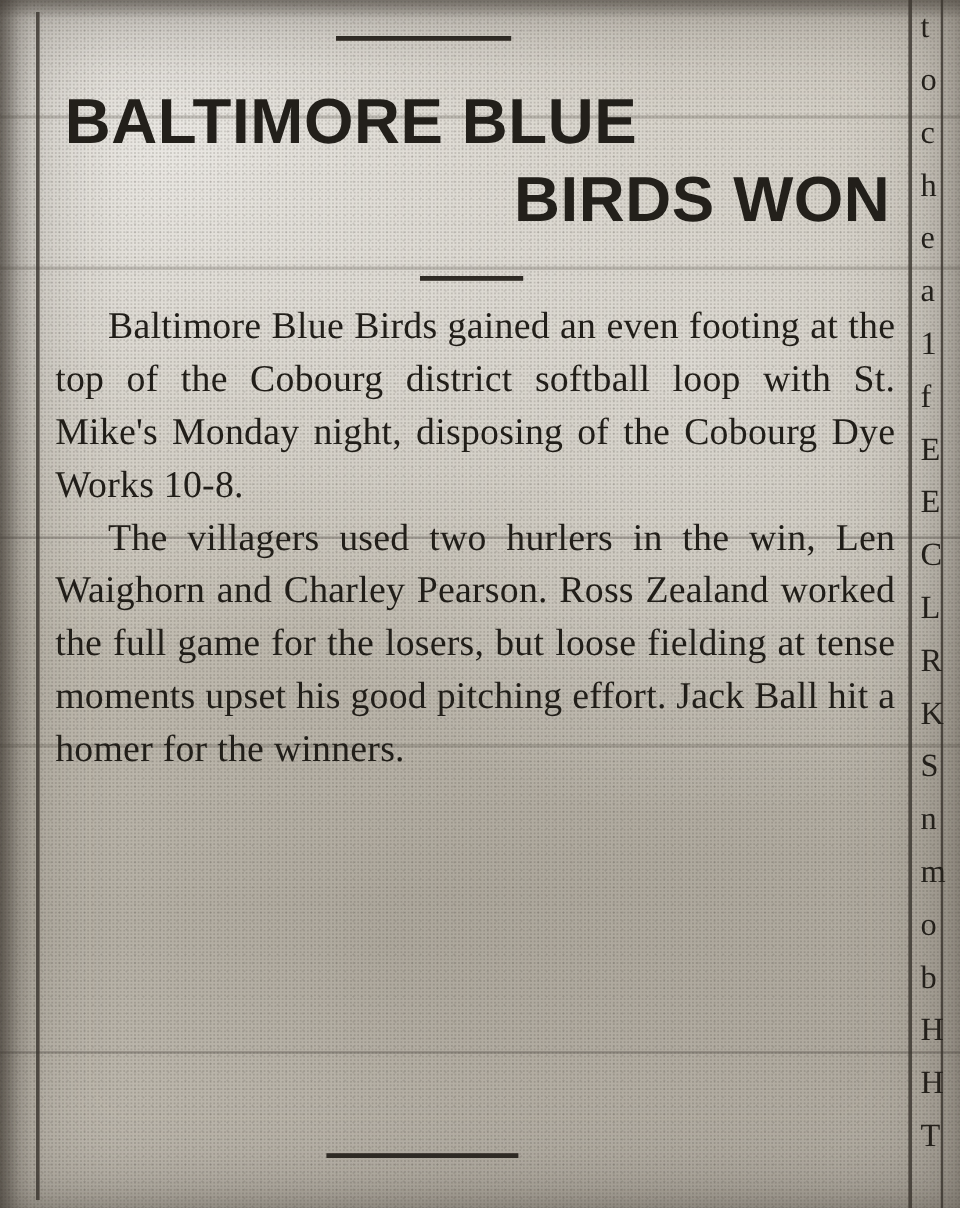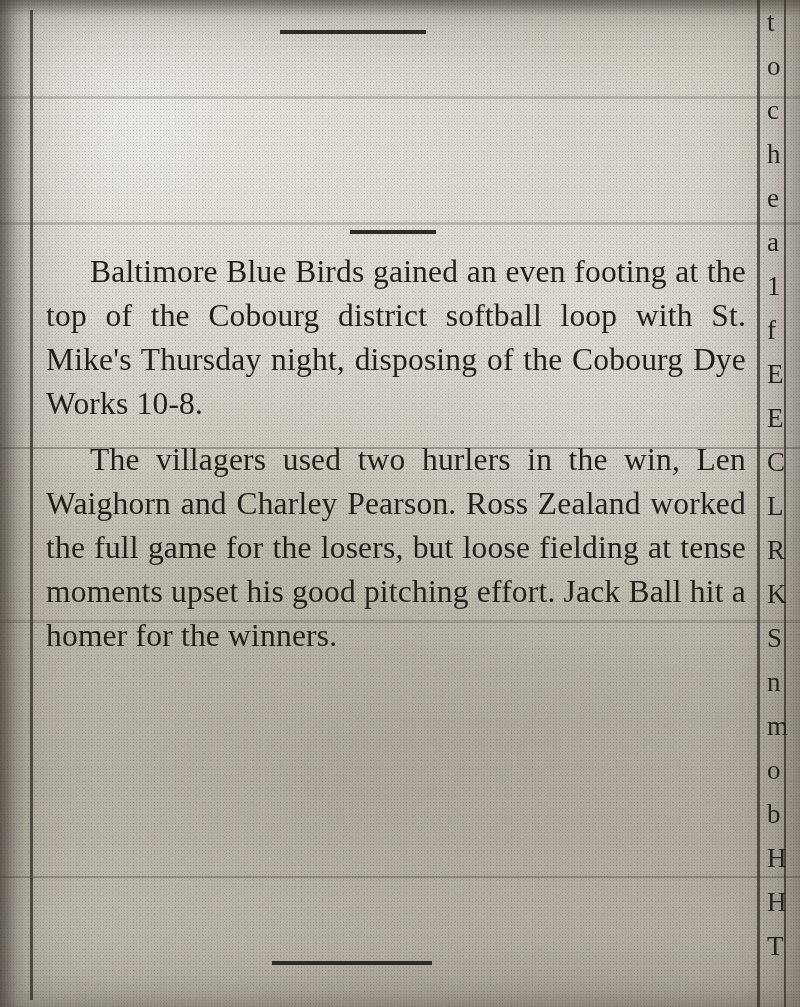--- a/index.html
+++ b/index.html
@@ -129,21 +129,21 @@
     line-height: 44px;
     color: #211e19;
     letter-spacing: .2px;
   }
   .para {
     margin: 0 0 0 0;
     text-align: justify;
     text-indent: 44px;
     text-justify: inter-word;
   }
-  .para + .para { margin-top: 12px; }
+  .para + .para { margin-top: 0; }
 
   
   .sidecol {
     position: absolute;
     left: 764px;
     top: 0;
     width: 36px;
     height: 1007px;
     font-family: "Liberation Serif", serif;
     font-size: 27px;
@@ -191,25 +191,29 @@
   <div class="crease" style="top:876px;"></div>
 
   <div class="rule-v" style="left:30px; top:10px; width:3px; height:990px;"></div>
   <div class="rule-v" style="left:757px; top:0px; width:3px; height:1007px;"></div>
   <div class="rule-v" style="left:784px; top:0px; width:2px; height:1007px;"></div>
 
   <div class="column">
 
     <div class="hr-top"></div>
 
+    <div class="headline">
+      <span class="l1">BALTIMORE BLUE</span>
+      <span class="l2">BIRDS WON</span>
+    </div>
 
     <div class="hr-dash"></div>
 
     <div class="body">
-      <p class="para">Baltimore Blue Birds gained an even footing at the top of the Cobourg district softball loop with St. Mike's Thursday night, disposing of the Cobourg Dye Works 10-8.</p>
+      <p class="para">Baltimore Blue Birds gained an even footing at the top of the Cobourg district softball loop with St. Mike's Monday night, disposing of the Cobourg Dye Works 10-8.</p>
       <p class="para">The villagers used two hurlers in the win, Len Waighorn and Charley Pearson. Ross Zealand worked the full game for the losers, but loose fielding at tense moments upset his good pitching effort. Jack Ball hit a homer for the winners.</p>
     </div>
 
     <div class="hr-bottom"></div>
   </div>
 
   <div class="sidecol">
     <span class="sl">t</span>
     <span class="sl">o</span>
     <span class="sl">c</span>

